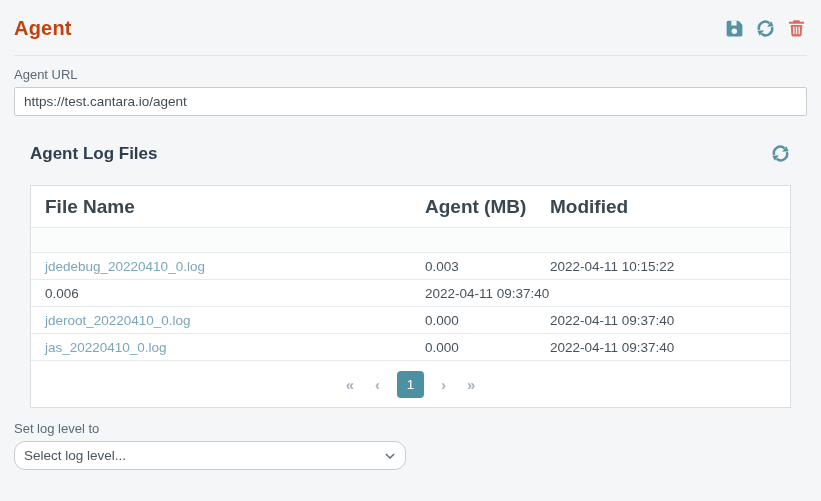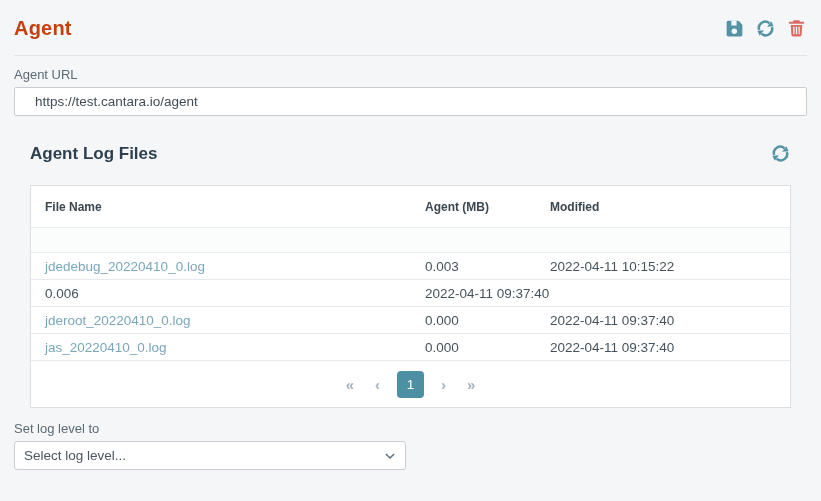--- a/index.html
+++ b/index.html
@@ -18,36 +18,36 @@
   .toolbar { display: flex; gap: 10px; align-items: center; }
   .icon-btn { background: none; border: none; padding: 0; width: 21px; height: 21px; cursor: pointer; }
   .icon-btn svg { display: block; width: 100%; height: 100%; }
   .divider { border-bottom: 1px solid #e3e5e7; margin-top: 13px; }
 
   
   .field-label { display: block; margin-top: 11px; font-size: 13px; color: #5d6a75; }
   .text-input {
     margin-top: 5px; width: 100%; height: 29px;
     border: 1px solid #c9cdd1; border-radius: 2px; background: #fff;
-    padding: 0 20px; font-size: 13.5px; color: #414c56;
+    padding: 0 9px; font-size: 13.5px; color: #414c56;
     font-family: inherit;
   }
 
   
   .section { margin: 27px 16px 0 16px; }
   .section-header { display: flex; justify-content: space-between; align-items: center; }
   h2 { font-size: 17px; font-weight: 700; color: #2d3e4e; }
 
   .table { margin-top: 21px; border: 1px solid #dbdfe2; background: #fff; }
   .row {
     display: grid; grid-template-columns: 394px 125px 1fr;
     align-items: center; border-bottom: 1px solid #e7eaec;
     height: 27px; font-size: 13.5px;
   }
-  .row.thead { height: 42px; font-weight: 700; color: #3a4650; font-size: 12px; }
+  .row.thead { height: 42px; font-weight: 700; color: #3a4650; font-size: 19px; }
   .row.empty-row { height: 25px; background: #fbfcfc; }
   .cell:first-child { padding-left: 14px; }
   .cell { overflow: hidden; white-space: nowrap; }
   .file-link { color: #7aa6ba; text-decoration: none; cursor: pointer; }
 
   
   .pagination { height: 46px; display: flex; align-items: center; justify-content: center; gap: 13px; }
   .page-nav {
     background: none; border: none; color: #a6b2bc; font-size: 15px; font-weight: 700;
     cursor: pointer; padding: 2px 4px; font-family: inherit;
@@ -55,21 +55,21 @@
   .page-current {
     width: 27px; height: 27px; background: #4e90a3; color: #fff; border: none;
     border-radius: 4px; font-size: 13.5px; cursor: pointer; font-family: inherit;
   }
 
   
   .log-level-label { margin-top: 13px; }
   .select-wrap { position: relative; width: 392px; margin-top: 5px; }
   select {
     width: 100%; height: 29px; appearance: none; -webkit-appearance: none; -moz-appearance: none;
-    border: 1px solid #c9cdd1; border-radius: 3px; background: #fff;
+    border: 1px solid #c9cdd1; border-radius: 11px; background: #fff;
     padding: 0 30px 0 9px; font-size: 13.5px; color: #4a555f; font-family: inherit; cursor: pointer;
   }
   .chev { position: absolute; right: 9px; top: 8px; width: 14px; height: 14px; pointer-events: none; }
 </style>
 </head>
 <body>
 
 <div class="page">
 
   <div class="page-header">

